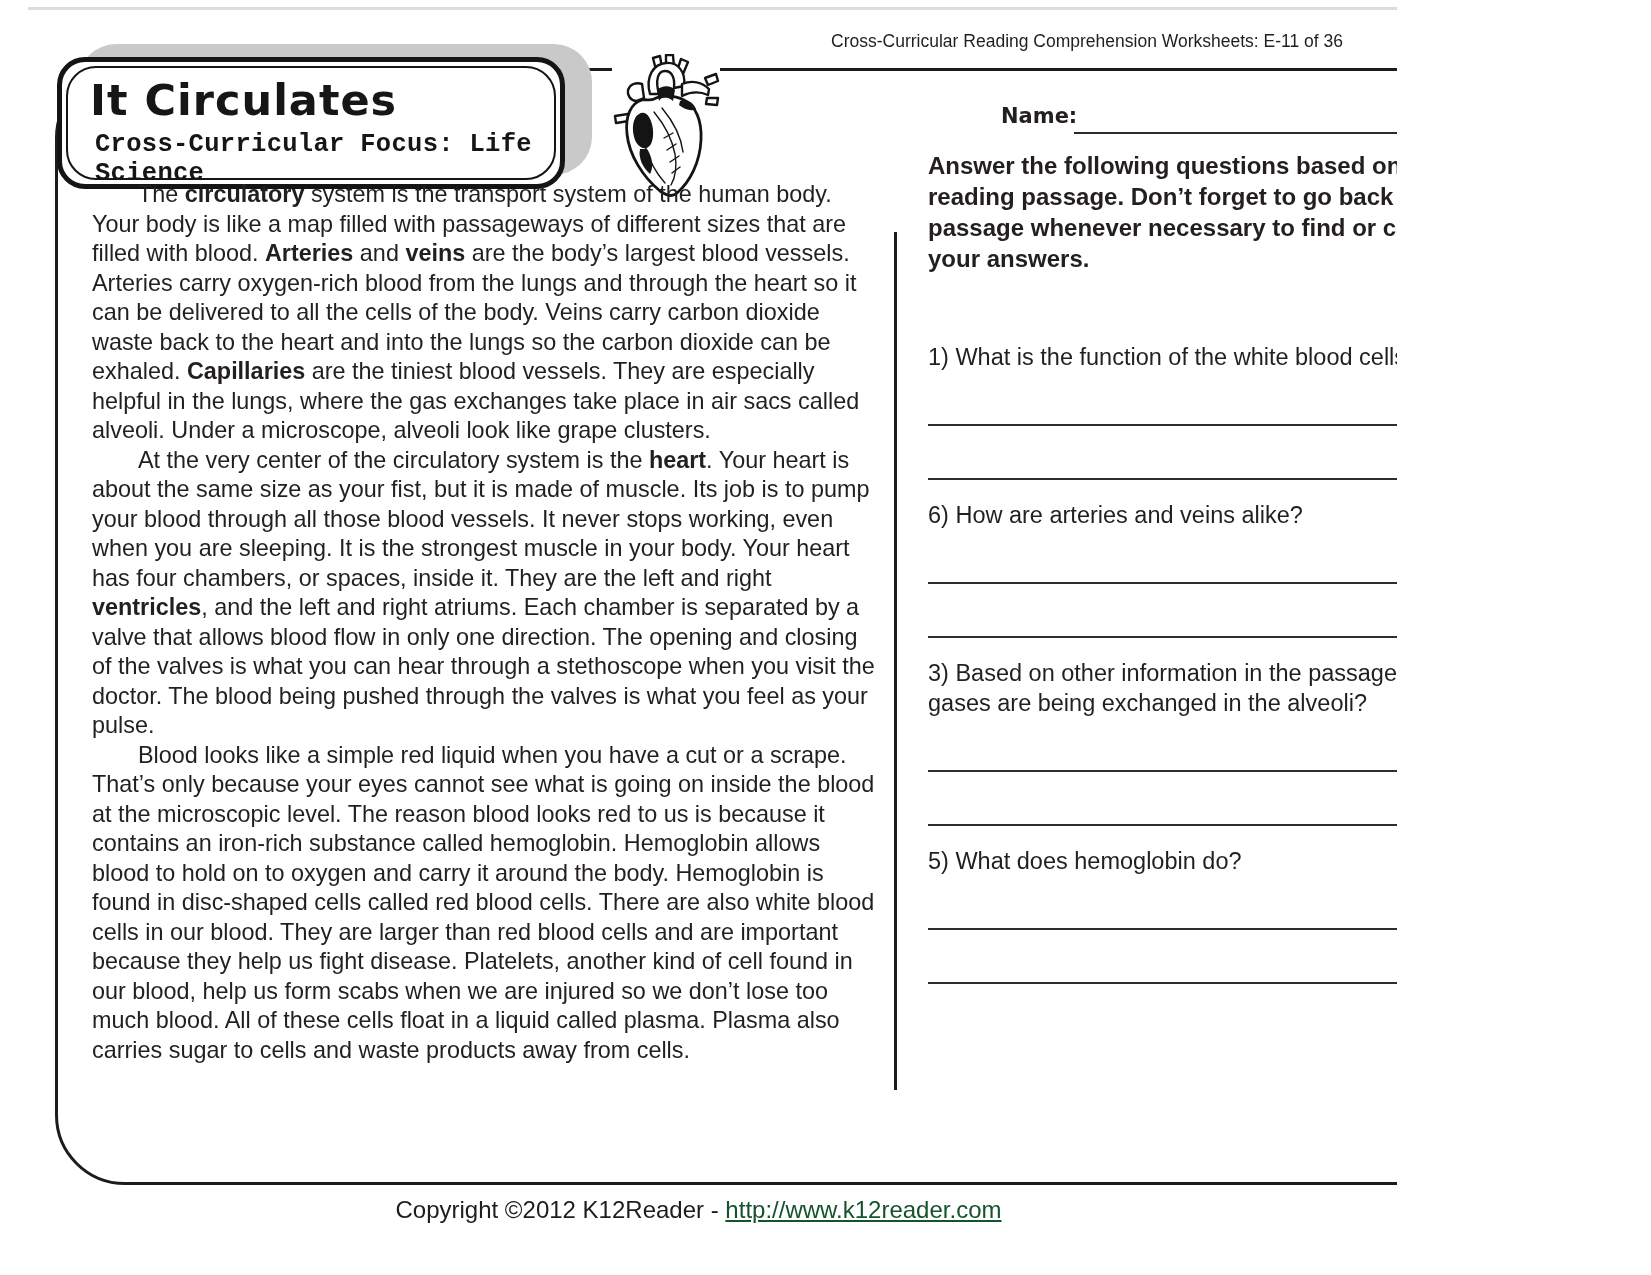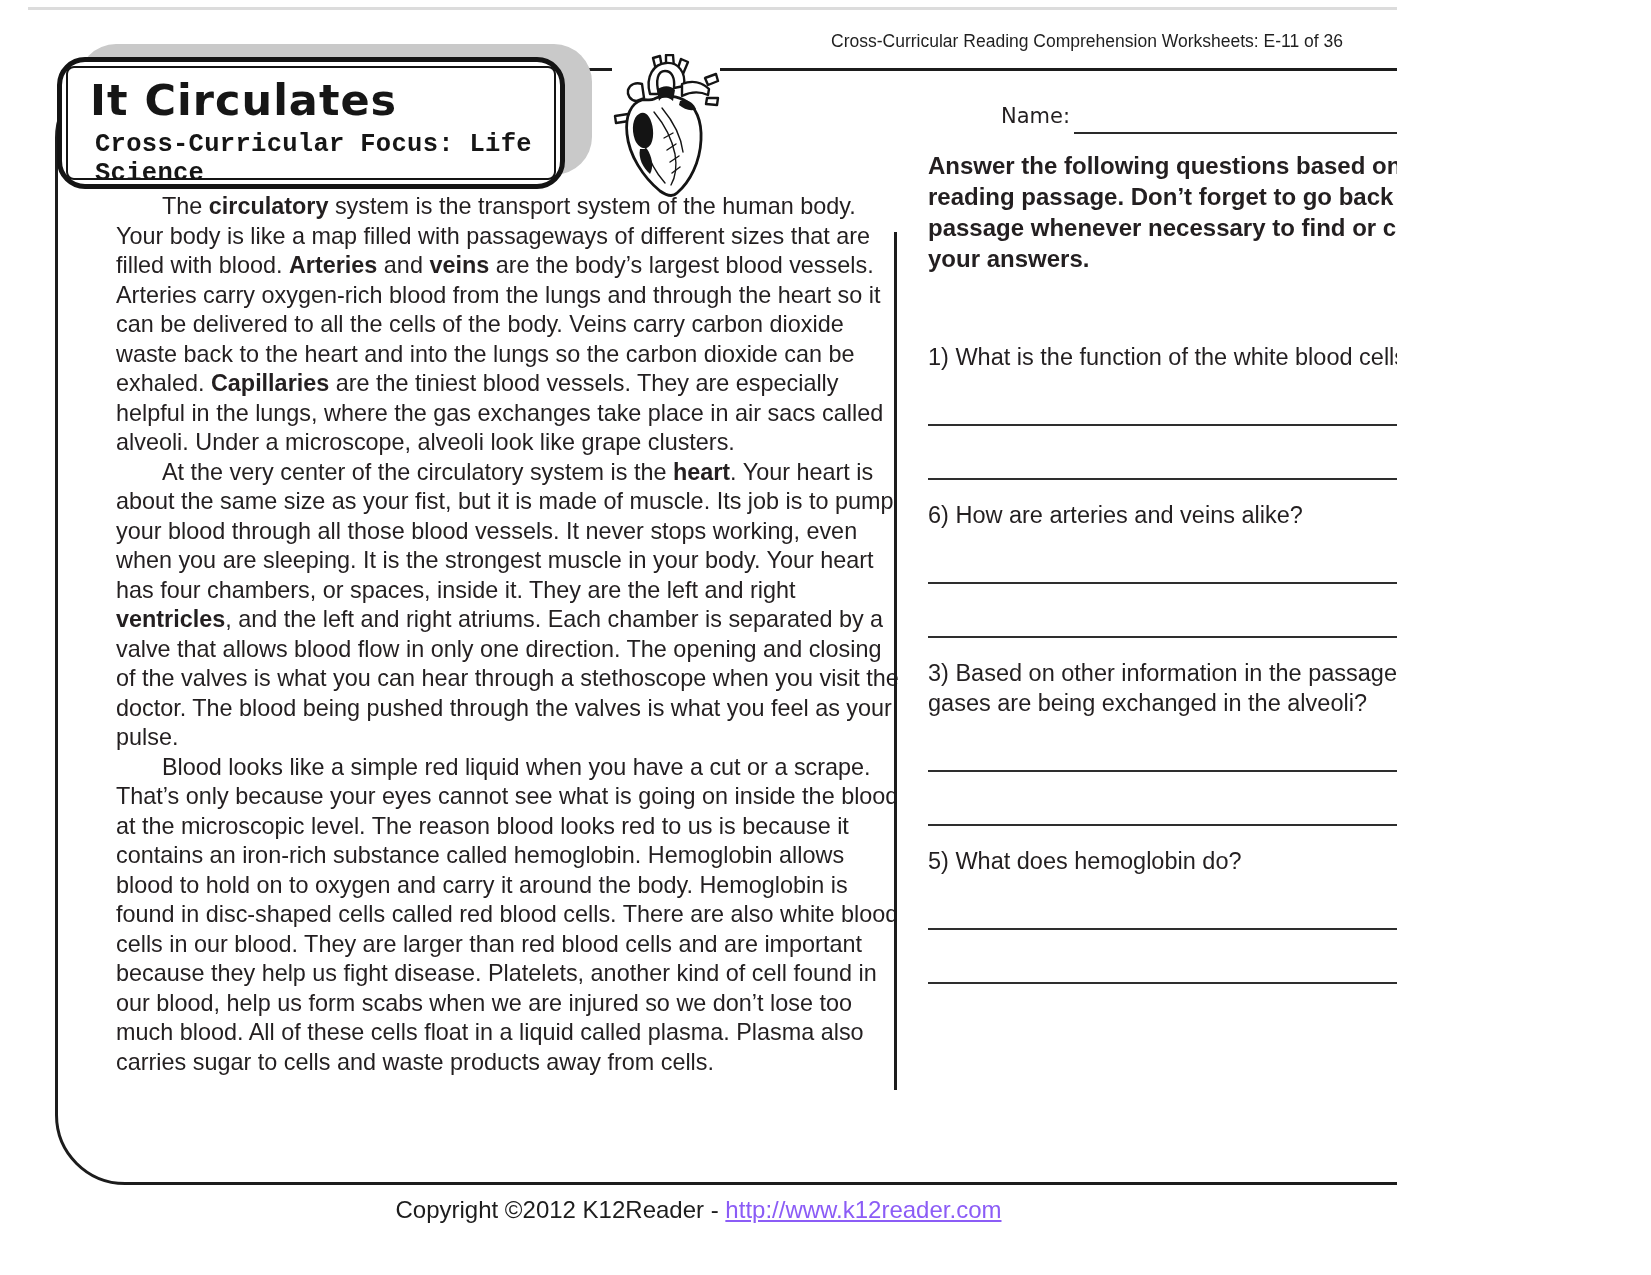--- a/index.html
+++ b/index.html
@@ -15,50 +15,50 @@
     position:absolute; left:55px; top:68px; width:1545px; height:1117px;
     box-sizing:border-box; border:3px solid #1c1c1c; border-radius:70px; background:#ffffff;
   }
 
   .title-shadow { position:absolute; left:78px; top:44px; width:514px; height:131px; background:#c9c9c9; border-radius:38px; }
   .title-box {
     position:absolute; left:57px; top:57px; width:508px; height:132px; background:#ffffff;
     box-sizing:border-box; border:5px solid #141414; border-radius:28px;
   }
   .title-box-inner {
-    position:absolute; inset:4px; border:2.5px solid #141414; border-radius:8px;
+    position:absolute; inset:4px; border:2.5px solid #141414; border-radius:30px;
     box-sizing:border-box; padding:8px 0 0 22px;
   }
   .worksheet-title {
     font-family:"DejaVu Sans", sans-serif; font-weight:800; font-size:43px;
     letter-spacing:1px; line-height:1.12; color:#161616;
   }
   .worksheet-subtitle {
     font-family:Liberation Mono, monospace; font-weight:700; font-size:25.5px;
     margin-top:6px; padding-left:5px; letter-spacing:0.3px; color:#161616;
   }
 
   .heart { position:absolute; left:612px; top:54px; width:108px; height:152px; }
 
-  .passage { position:absolute; left:92px; top:192px; width:788px; font-size:23.4px; line-height:29.5px;margin-left:24px; }
+  .passage { position:absolute; left:92px; top:180px; width:788px; font-size:23.4px; line-height:29.5px; }
   .passage p { margin:0; text-indent:46px; }
 
   .divider { position:absolute; left:894px; top:232px; width:3px; height:858px; background:#1c1c1c; }
 
-  .name-label { position:absolute; left:1001px; top:104px; font-family:"DejaVu Sans", sans-serif; font-weight:400; font-size:21px; }
+  .name-label { position:absolute; left:1001px; top:104px; font-family:"DejaVu Sans", sans-serif; font-weight:700; font-size:21px; }
   .name-line { position:absolute; left:1074px; top:106px; width:396px; height:26px; border-bottom:2px solid #2a2a2a; }
 
   .right-col { position:absolute; left:928px; top:150px; width:566px; }
   .instructions { font-weight:bold; font-size:24px; line-height:31px; margin:0 0 68px 0; }
   .question { margin-bottom:20px; }
   .q-text { font-size:23.5px; line-height:30px; margin:0; }
   .answer-line { height:52px; border-bottom:2px solid #2e2e2e; }
 
   .footer { position:absolute; left:0; top:1196px; width:100%; text-align:center; font-size:24px; color:#1d1d1d; }
-  .footer a { color:#8b5cf6; text-decoration:underline; }
+  .footer a { color:#14532d; text-decoration:underline; }
 </style>
 </head>
 <body>
 
 <div class="page">
 
   <div class="top-rule"></div>
 
   <div class="header-text">Cross-Curricular Reading Comprehension Worksheets: E-11 of 36</div>
 

